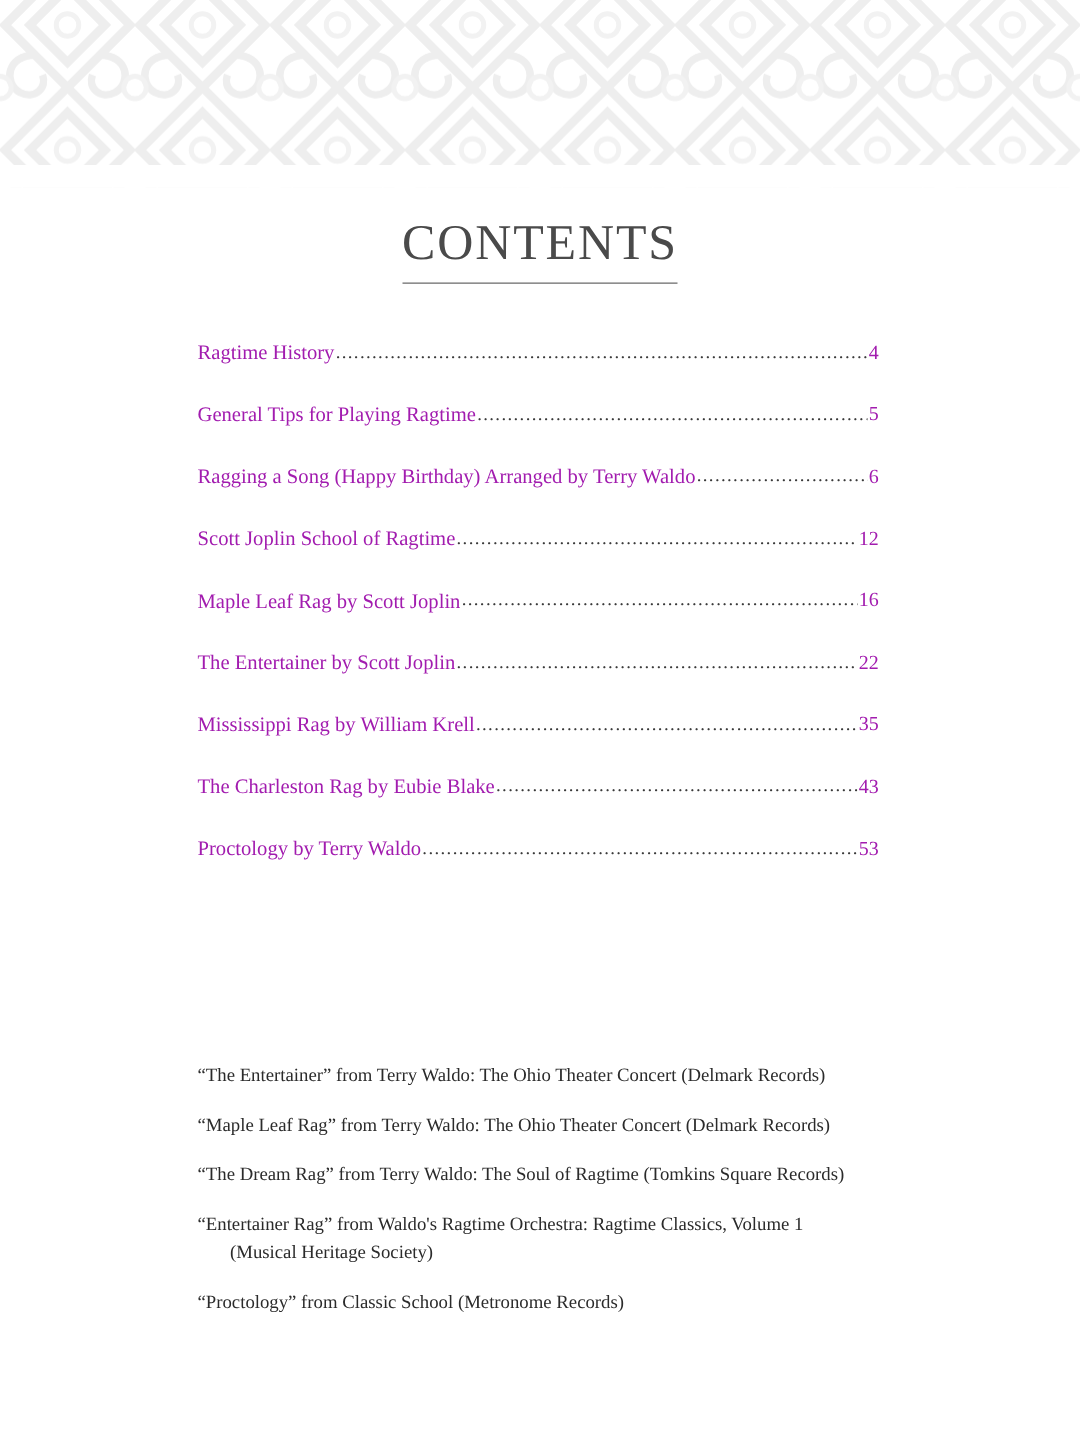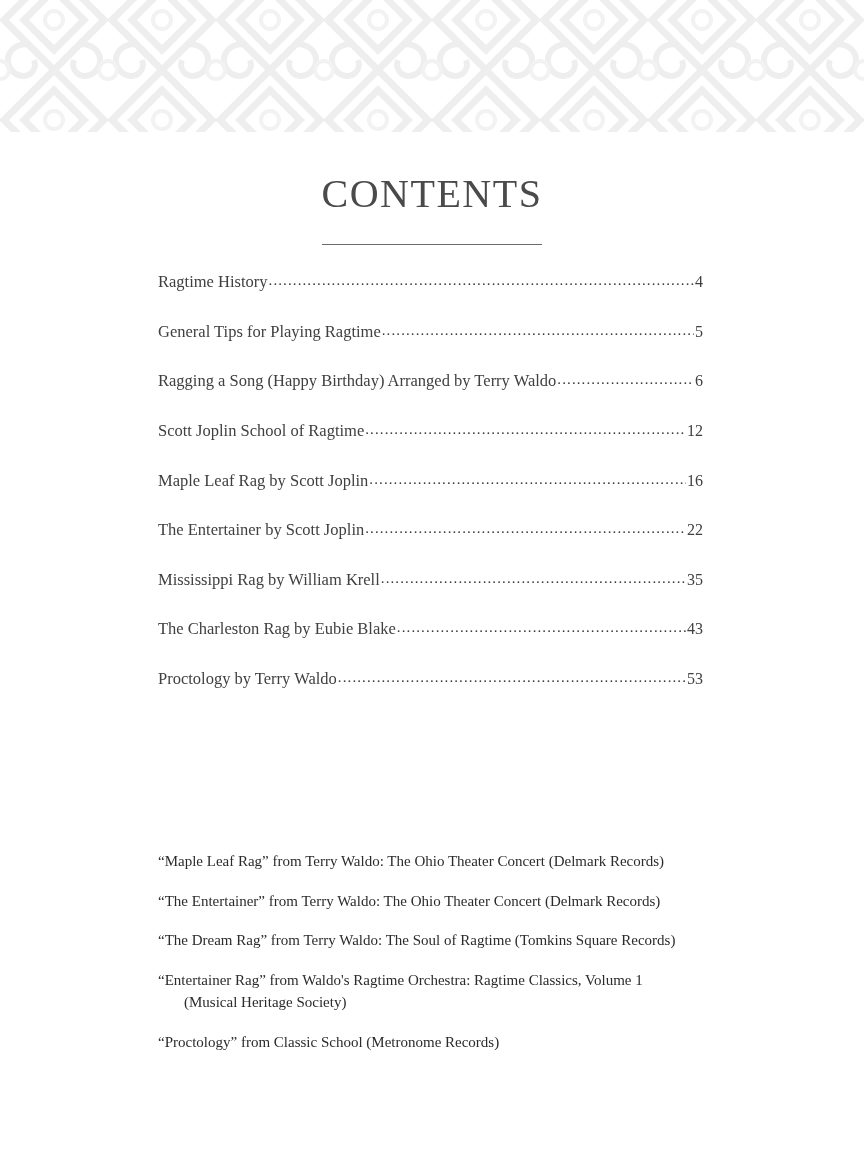--- a/index.html
+++ b/index.html
@@ -47,38 +47,38 @@
     text-align: center;
   }
   .title {
     display: inline-block;
     font-family: "Liberation Serif", serif;
     font-size: 40px;
     letter-spacing: 1.5px;
     color: #4a4a4a;
     font-variant: small-caps;
     text-transform: uppercase;
-    padding-bottom: 28px;
+    padding-bottom: 10px;
     border-bottom: 1.5px solid #6a6a6a;
     line-height: 1.1;
   }
 
   .toc {
     position: absolute;
     top: 272px;
     left: 158px;
     width: 545px;
   }
   .toc-entry {
     display: flex;
-    align-items: flex-start;
+    align-items: flex-end;
     font-size: 16.5px;
     line-height: 1.25;
     margin-bottom: 29px;
-    color: #404040;
+    color: #a21caf;
     white-space: nowrap;
   }
   .toc-label {
     flex: 0 0 auto;
   }
   .toc-dots {
     flex: 1 1 auto;
     overflow: hidden;
     margin: 0 1px;
     position: relative;
@@ -212,25 +212,25 @@
       <span class="toc-label"><span></span><span class="it">Proctology</span><span> by Terry Waldo </span></span>
       <span class="toc-dots"></span>
       <span class="toc-page">53</span>
     </div>
 
   </div>
 
   <div class="credits">
 
     <div class="credit-line">
+      <span>“The Entertainer” from </span><span class="it">Terry Waldo: The Ohio Theater Concert</span><span>  (Delmark Records)</span>
+    </div>
+
+    <div class="credit-line">
       <span>“Maple Leaf Rag” from </span><span class="it">Terry Waldo: The Ohio Theater Concert</span><span>  (Delmark Records)</span>
-    </div>
-
-    <div class="credit-line">
-      <span>“The Entertainer” from </span><span class="it">Terry Waldo: The Ohio Theater Concert</span><span>  (Delmark Records)</span>
     </div>
 
     <div class="credit-line">
       <span>“The Dream Rag” from </span><span class="it">Terry Waldo: The Soul of Ragtime</span><span> (Tomkins Square Records)</span>
     </div>
 
     <div class="credit-line">
       <span>“Entertainer Rag” from </span><span class="it">Waldo's Ragtime Orchestra: Ragtime Classics, Volume 1</span><span></span>
       <span class="cont">(Musical Heritage Society)</span>
     </div>

